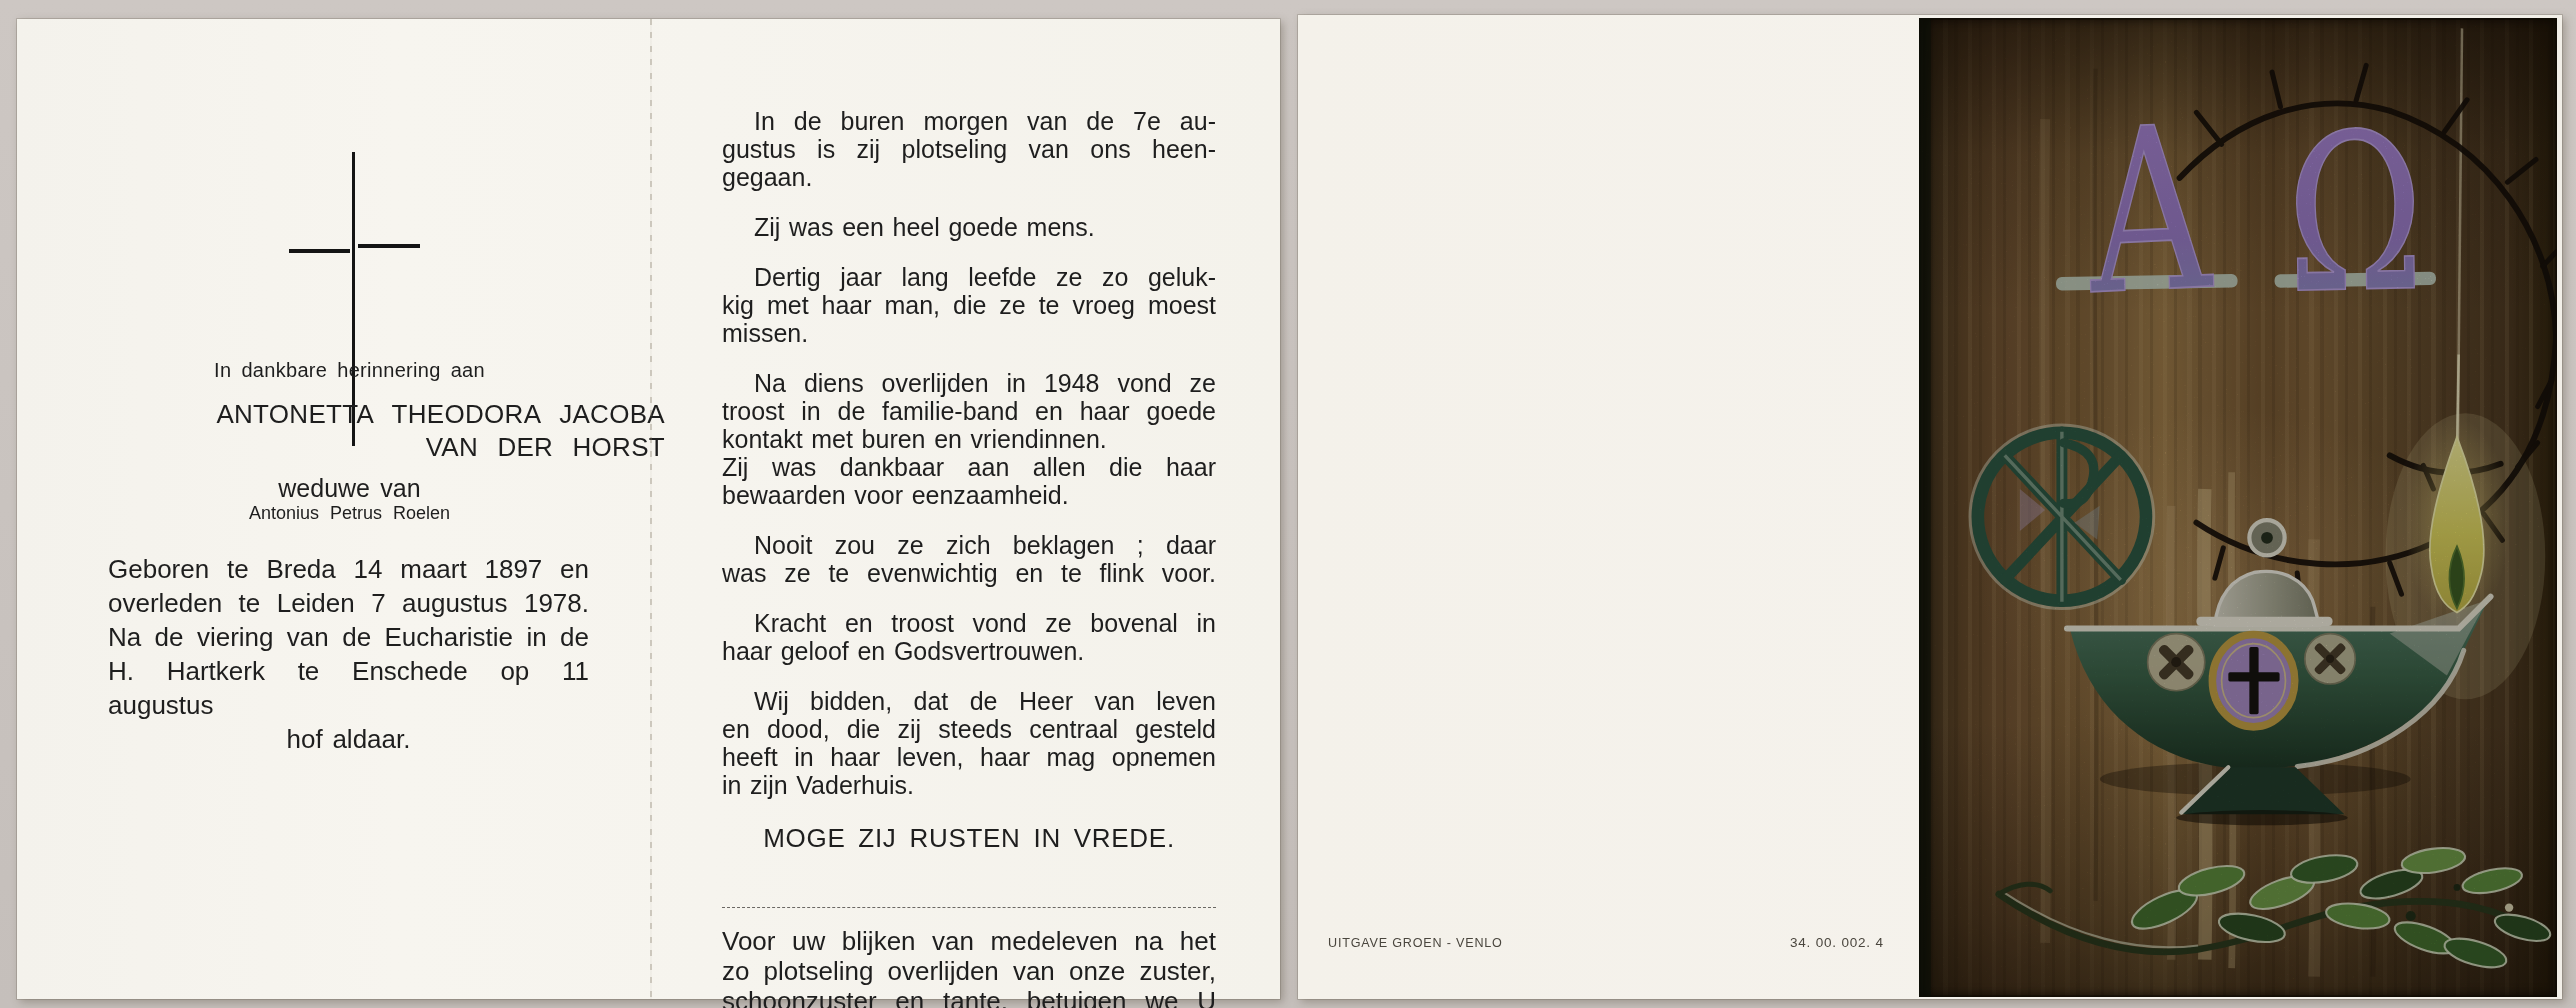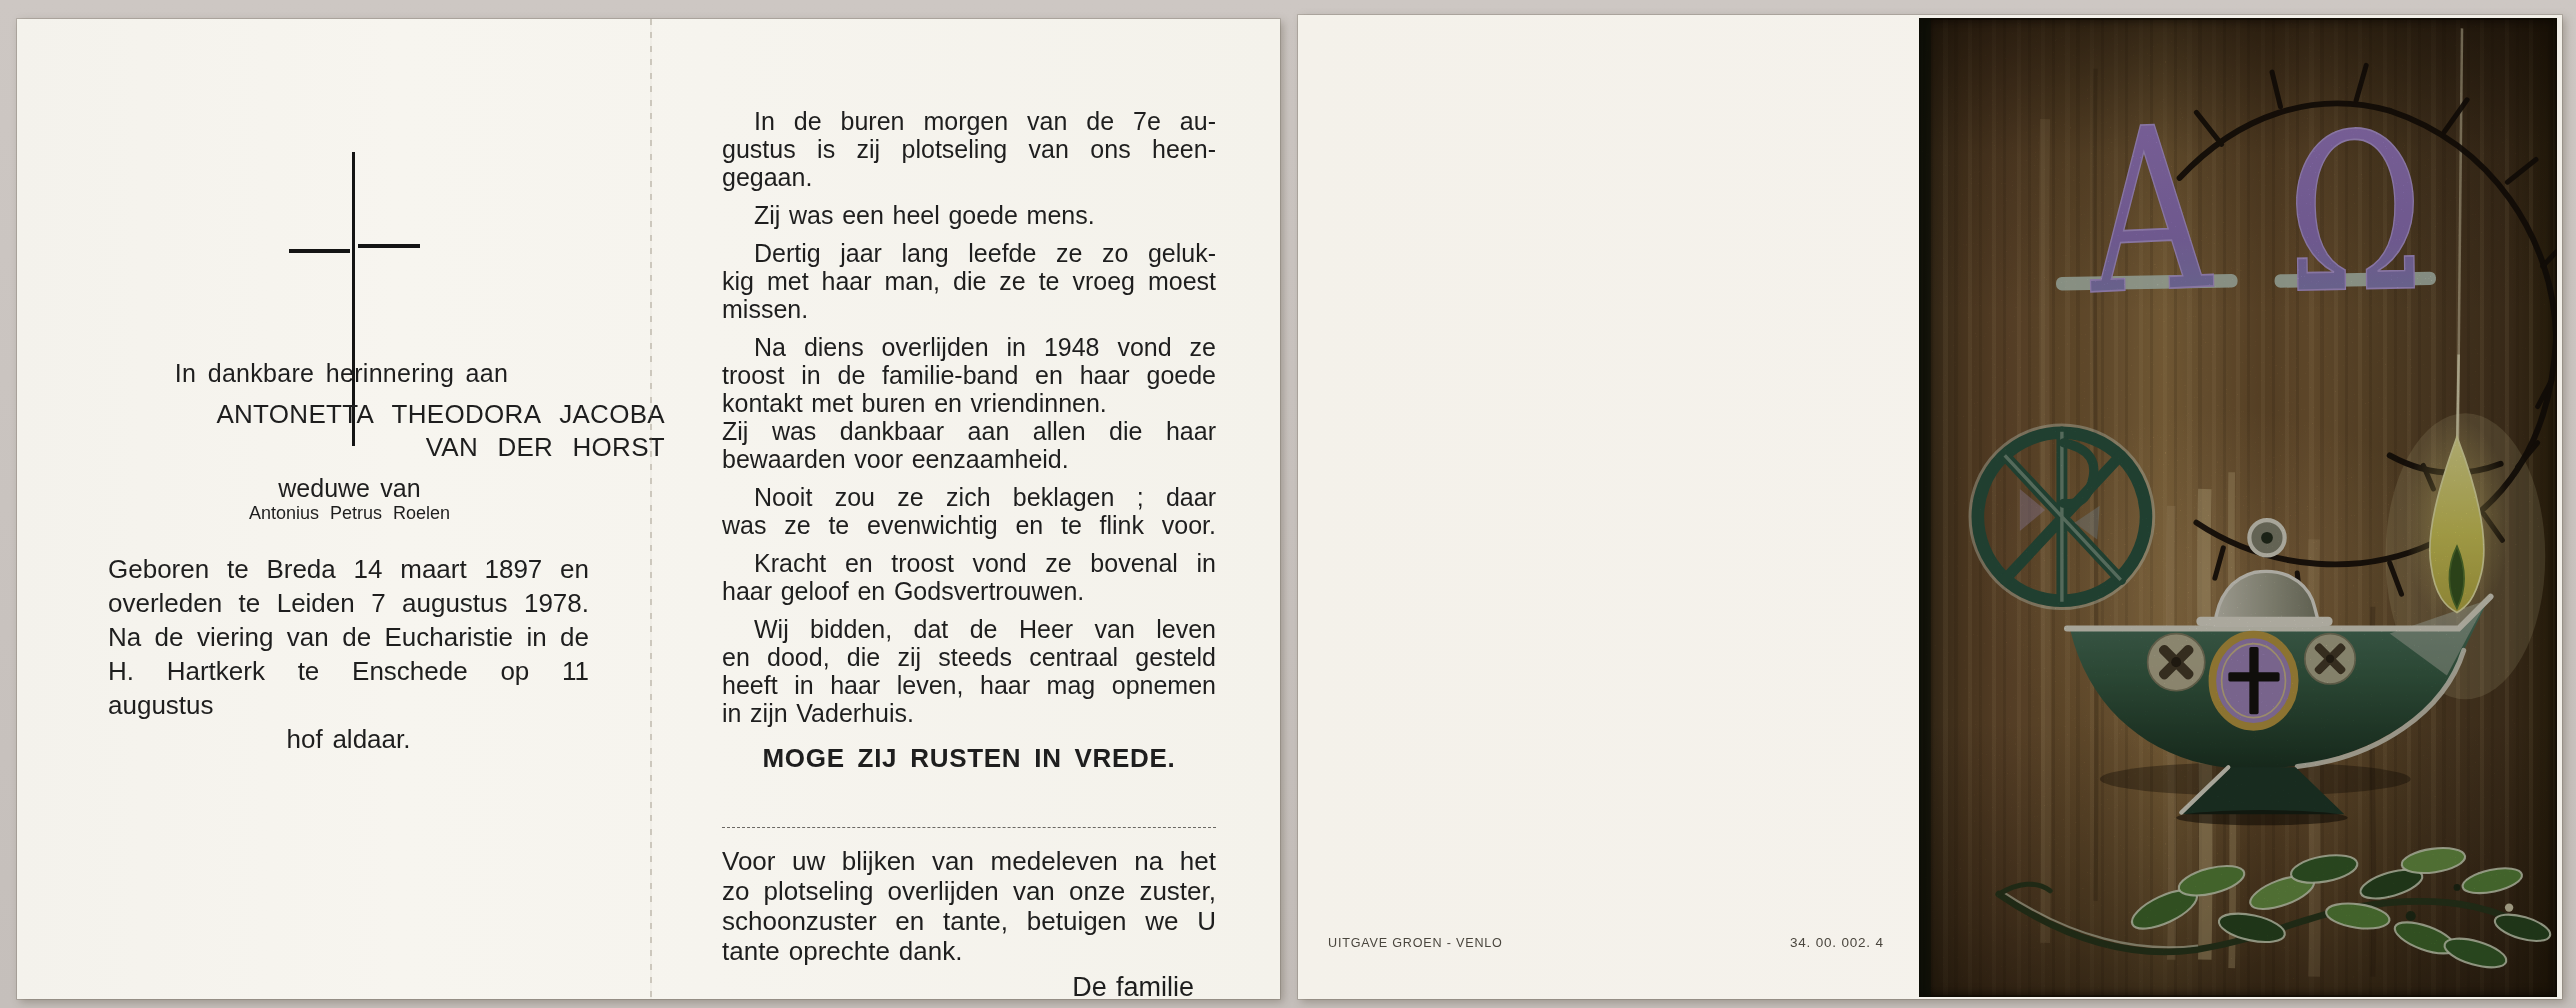--- a/index.html
+++ b/index.html
@@ -14,33 +14,33 @@
     background:linear-gradient(90deg,#f4f1ea 0%,#f5f2ec 60%,#f2efe8 100%);}
   .fold{position:absolute;left:633px;top:0;width:1.7px;height:100%;
     background:repeating-linear-gradient(180deg,rgba(125,115,96,.35) 0 5.9px,rgba(125,115,96,.05) 5.9px 13.5px);}
   .txt{position:absolute;color:#1e1e1e;}
   .center{text-align:center;}
   
   .cross{position:absolute;}
   .cross .v{position:absolute;left:335px;top:133px;width:3.4px;height:294px;background:#141414;}
   .cross .hl{position:absolute;left:272px;top:230px;width:61px;height:4.2px;background:#141414;}
   .cross .hr{position:absolute;left:341px;top:225px;width:62px;height:4.2px;background:#141414;}
-  .dedication{left:26px;top:340px;width:597px;font-size:25px;letter-spacing:0.3px;word-spacing:4.2px;}
+  .dedication{left:34px;top:340px;width:597px;font-size:20px;letter-spacing:0.3px;word-spacing:4.2px;}
   .name{left:17px;top:379px;width:631px;font-size:26px;letter-spacing:0.3px;word-spacing:11.8px;line-height:33px;text-align:right;}
   .relation{left:34px;top:455px;width:597px;font-size:25px;word-spacing:3.4px;}
   .husband{left:34px;top:484px;width:597px;font-size:18px;word-spacing:5.9px;}
   .bio{left:91px;top:533px;width:481px;font-size:26px;line-height:34px;word-spacing:2.5px;}
   .jline{text-align:justify;text-align-last:justify;}
   
   .mid{left:705px;top:88px;width:494px;font-size:25px;line-height:28px;word-spacing:1.7px;}
   .mid .ln{min-height:28px;}
   .mid .i{text-indent:32px;}
   .mid .j{text-align:justify;text-align-last:justify;}
-  .mid .g{margin-top:10px;}
-  .motto{margin-top:17px;text-align:center;font-size:26px;letter-spacing:0.7px;word-spacing:5px;font-weight:bold;}
+  .mid .g{margin-top:22px;}
+  .motto{margin-top:25px;text-align:center;font-size:26px;letter-spacing:0.7px;word-spacing:5px;}
   .divider{margin-top:55px;border-top:1.7px dashed rgba(60,58,54,.75);height:0;}
   .thanks{margin-top:18.5px;font-size:26px;line-height:30px;}
   .signature{margin-top:7px;text-align:right;padding-right:22px;font-size:27px;}
   
   .smallprint{position:absolute;font-size:12.6px;letter-spacing:0.8px;color:#4a463e;}
   #publisher{left:30px;top:921px;}
   #edition{left:492px;top:920px;font-size:13.5px;}
   
   .artwork{position:absolute;left:621px;top:2.5px;width:638px;height:979px;
     background:

